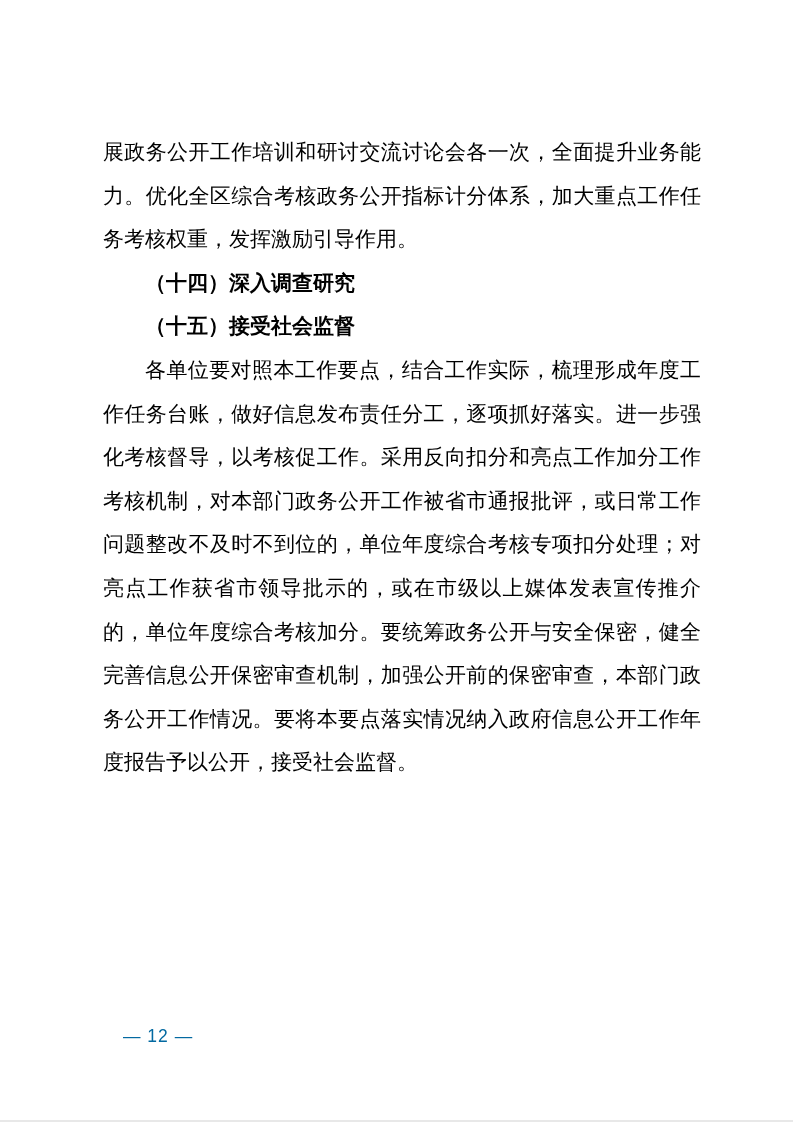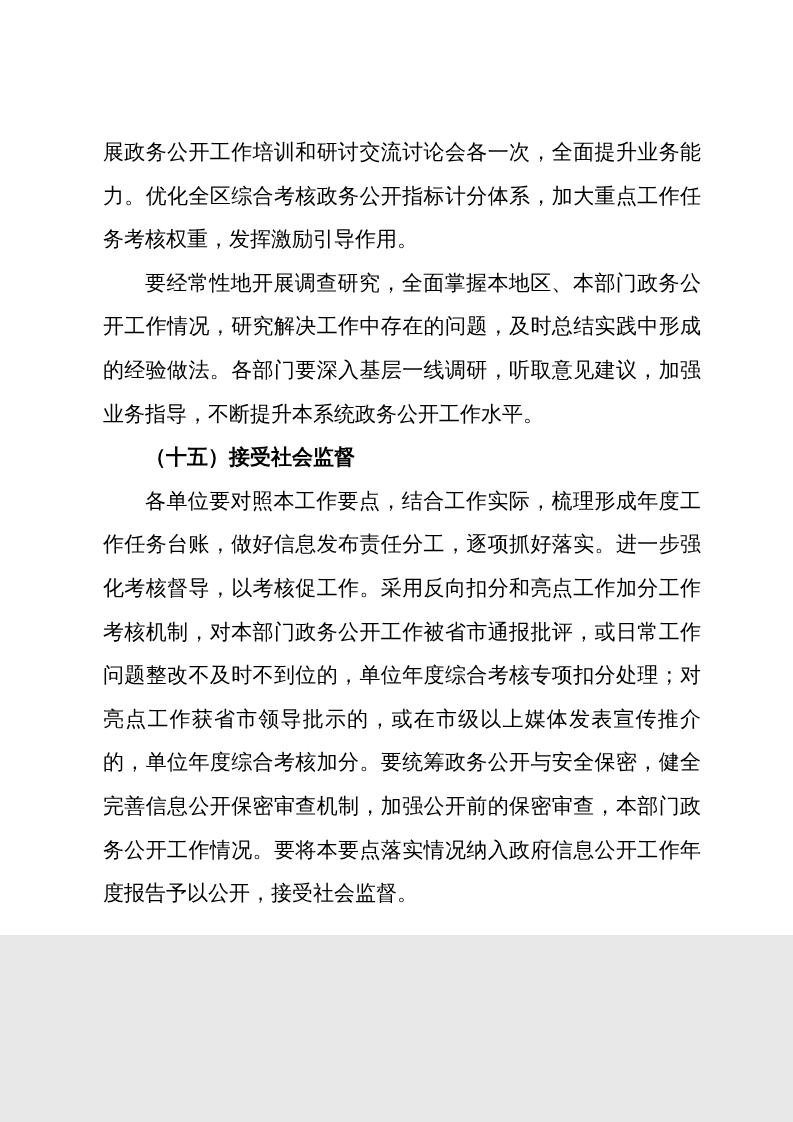--- a/index.html
+++ b/index.html
@@ -3,21 +3,21 @@
 <meta charset="utf-8">
 <style>
   html, body {
     margin: 0;
     padding: 0;
     background: #e8e8e8;
   }
   .page {
     position: relative;
     width: 793px;
-    height: 935px;
+    height: 1120px;
     margin: 0 auto;
     background: #ffffff;
     overflow: hidden;
     font-family: "Liberation Sans", "DejaVu Sans", sans-serif;
     color: #000000;
   }
   .doc-body {
     position: absolute;
     left: 103px;
     top: 130px;
@@ -55,18 +55,18 @@
     letter-spacing: 1px;
     color: #0369a1;
   }
 </style>
 </head>
 <body>
 
 <main class="page">
   <section class="doc-body" id="doc-body">
       <p class="para continuation">展政务公开工作培训和研讨交流讨论会各一次，全面提升业务能力。优化全区综合考核政务公开指标计分体系，加大重点工作任务考核权重，发挥激励引导作用。</p>
-      <p class="para">要经常性地开展调查研究，全面掌握本地区、本部门政务公开工作情况，研究解决工作中存在的问题，及时总结实践中形成的经验做法。各部门要深入基层一线调研，听取意见建议，加强业务指导，不断提升本系统政务公开工作水平。</p>
+      <h3 class="heading">（十四）深入调查研究</h3>
       <h3 class="heading">（十五）接受社会监督</h3>
       <p class="para">各单位要对照本工作要点，结合工作实际，梳理形成年度工作任务台账，做好信息发布责任分工，逐项抓好落实。进一步强化考核督导，以考核促工作。采用反向扣分和亮点工作加分工作考核机制，对本部门政务公开工作被省市通报批评，或日常工作问题整改不及时不到位的，单位年度综合考核专项扣分处理；对亮点工作获省市领导批示的，或在市级以上媒体发表宣传推介的，单位年度综合考核加分。要统筹政务公开与安全保密，健全完善信息公开保密审查机制，加强公开前的保密审查，本部门政务公开工作情况。要将本要点落实情况纳入政府信息公开工作年度报告予以公开，接受社会监督。</p>
     </section>
   <div class="footer">— 12 —</div>
 </main>
 
 </body></html>

